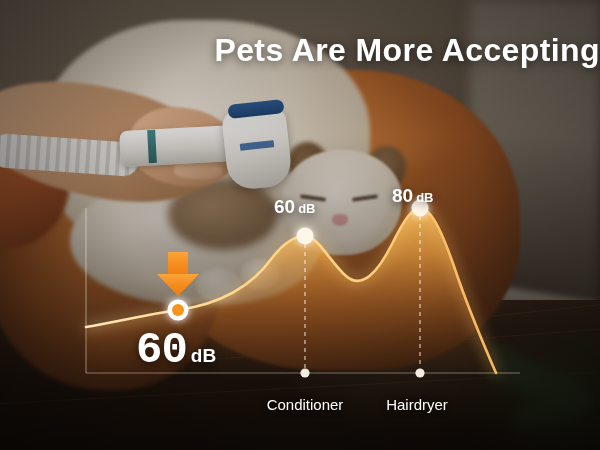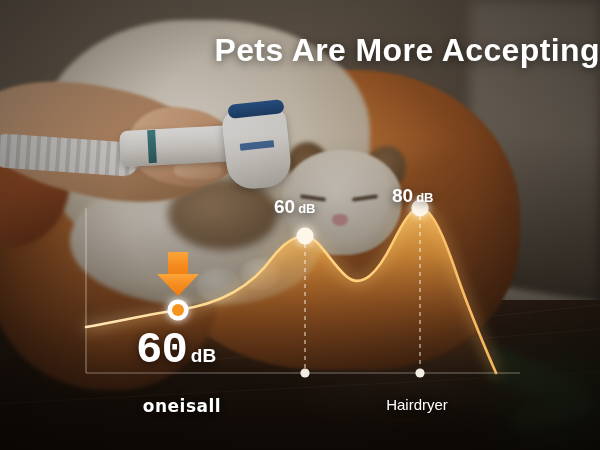--- a/index.html
+++ b/index.html
@@ -315,17 +315,17 @@
 
   <div class="dlabel lab80">
     <span class="num">80</span><span class="unit">dB</span>
   </div>
 
   <div class="dlabel big lab60">
     <span class="num">60</span><span class="unit">dB</span>
   </div>
 
   <div class="xlabels">
-    <div class="xlab brand" style="left:182px;">oneisall</div>
+    <div class="xlab" style="left:305px;">Conditioner</div>
     <div class="xlab" style="left:417px;">Hairdryer</div>
   </div>
 
 </div>
 
 </body></html>

